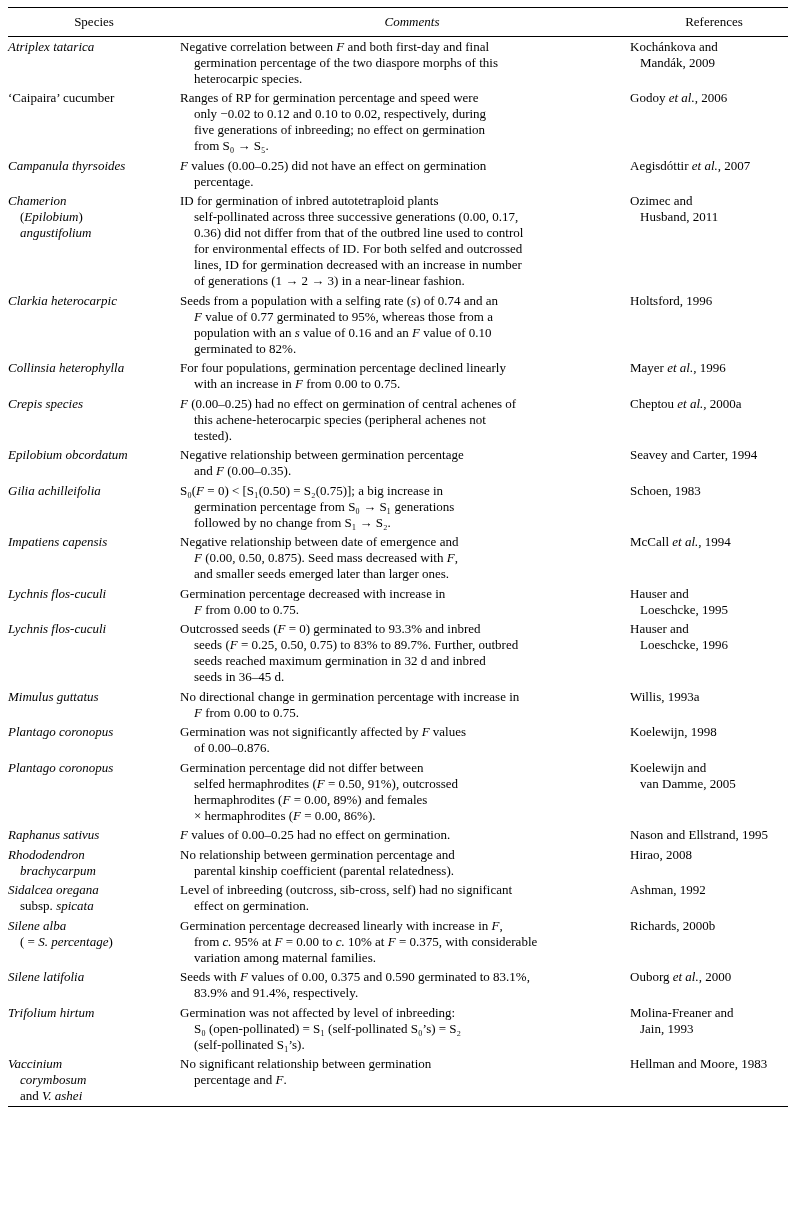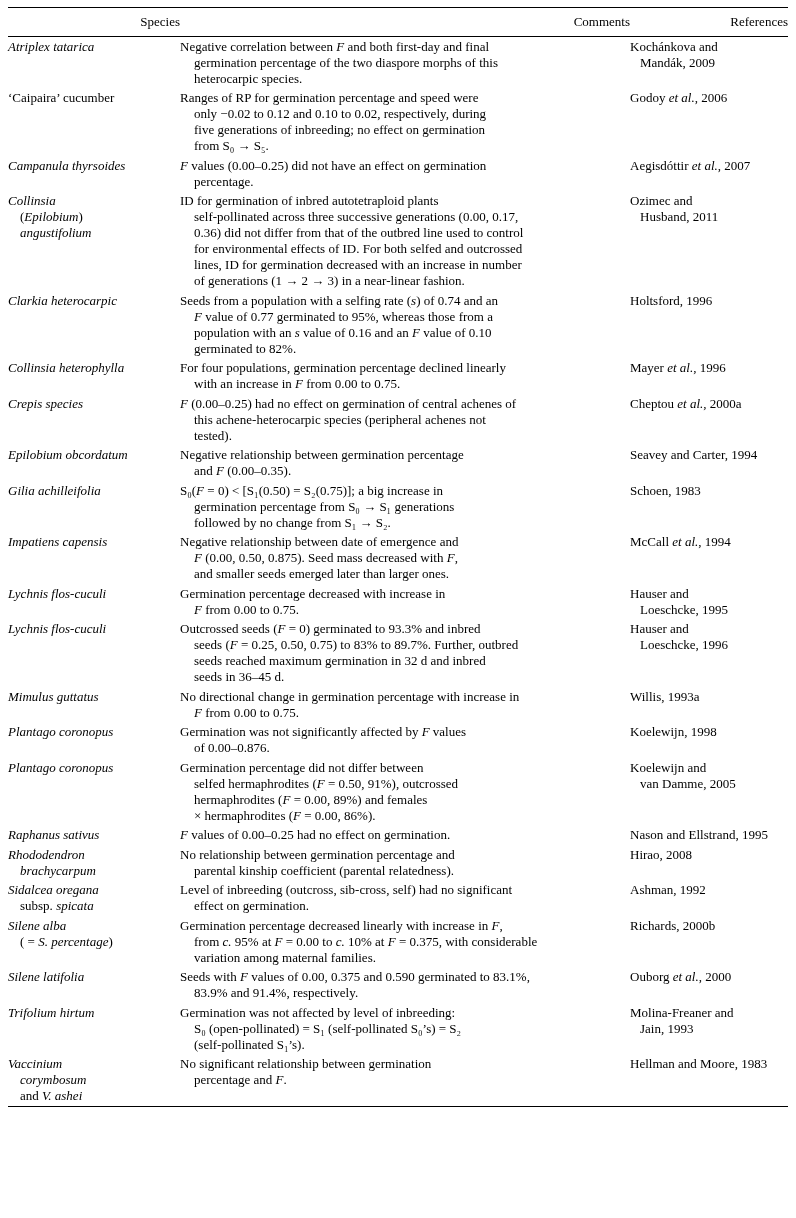--- a/index.html
+++ b/index.html
@@ -20,21 +20,21 @@
     width: 796px;
   }
   table.data-table {
     width: 100%;
     border-collapse: collapse;
     border-top: 1px solid #000;
     border-bottom: 1px solid #000;
     table-layout: fixed;
   }
   thead th {
-    text-align: right;
+    text-align: center;
     font-weight: normal;
     font-size: 13px;
     padding: 6px 0 6px 0;
     border-bottom: 1px solid #000;
     vertical-align: bottom;
   }
   tbody td {
     vertical-align: top;
     padding: 1.5px 0 2px 0;
   }
@@ -47,21 +47,21 @@
   td.comments-cell {
     padding-left: 14px;
     text-indent: -14px;
     padding-right: 10px;
   }
   td.references-cell {
     padding-left: 10px;
     text-indent: -10px;
   }
   th.h-species { padding-left: 0; }
-  th.h-comments { padding-left: 14px; }
+  th.h-comments { padding-left: 14px; font-style: italic; }
   th.h-references { padding-left: 10px; }
   i { font-style: italic; }
 </style>
 </head>
 <body>
 
 <div class="page">
   <table class="data-table">
     <colgroup>
       <col style="width:172px">
@@ -86,21 +86,21 @@
           <td class="species-cell">‘Caipaira’ cucumber</td>
           <td class="comments-cell">Ranges of RP for germination percentage and speed were<br>only −0.02 to 0.12 and 0.10 to 0.02, respectively, during<br>five generations of inbreeding; no effect on germination<br>from S₀ → S₅.</td>
           <td class="references-cell">Godoy <i>et al.</i>, 2006</td>
         </tr>
         <tr>
           <td class="species-cell"><i>Campanula thyrsoides</i></td>
           <td class="comments-cell"><i>F</i> values (0.00–0.25) did not have an effect on germination<br>percentage.</td>
           <td class="references-cell">Aegisdóttir <i>et al.</i>, 2007</td>
         </tr>
         <tr>
-          <td class="species-cell"><i>Collinsia</i><br>(<i>Epilobium</i>)<br><i>angustifolium</i></td>
+          <td class="species-cell"><i>Chamerion</i><br>(<i>Epilobium</i>)<br><i>angustifolium</i></td>
           <td class="comments-cell">ID for germination of inbred autotetraploid plants<br>self-pollinated across three successive generations (0.00, 0.17,<br>0.36) did not differ from that of the outbred line used to control<br>for environmental effects of ID. For both selfed and outcrossed<br>lines, ID for germination decreased with an increase in number<br>of generations (1 → 2 → 3) in a near-linear fashion.</td>
           <td class="references-cell">Ozimec and<br>Husband, 2011</td>
         </tr>
         <tr>
           <td class="species-cell"><i>Clarkia heterocarpic</i></td>
           <td class="comments-cell">Seeds from a population with a selfing rate (<i>s</i>) of 0.74 and an<br><i>F</i> value of 0.77 germinated to 95%, whereas those from a<br>population with an <i>s</i> value of 0.16 and an <i>F</i> value of 0.10<br>germinated to 82%.</td>
           <td class="references-cell">Holtsford, 1996</td>
         </tr>
         <tr>
           <td class="species-cell"><i>Collinsia heterophylla</i></td>

